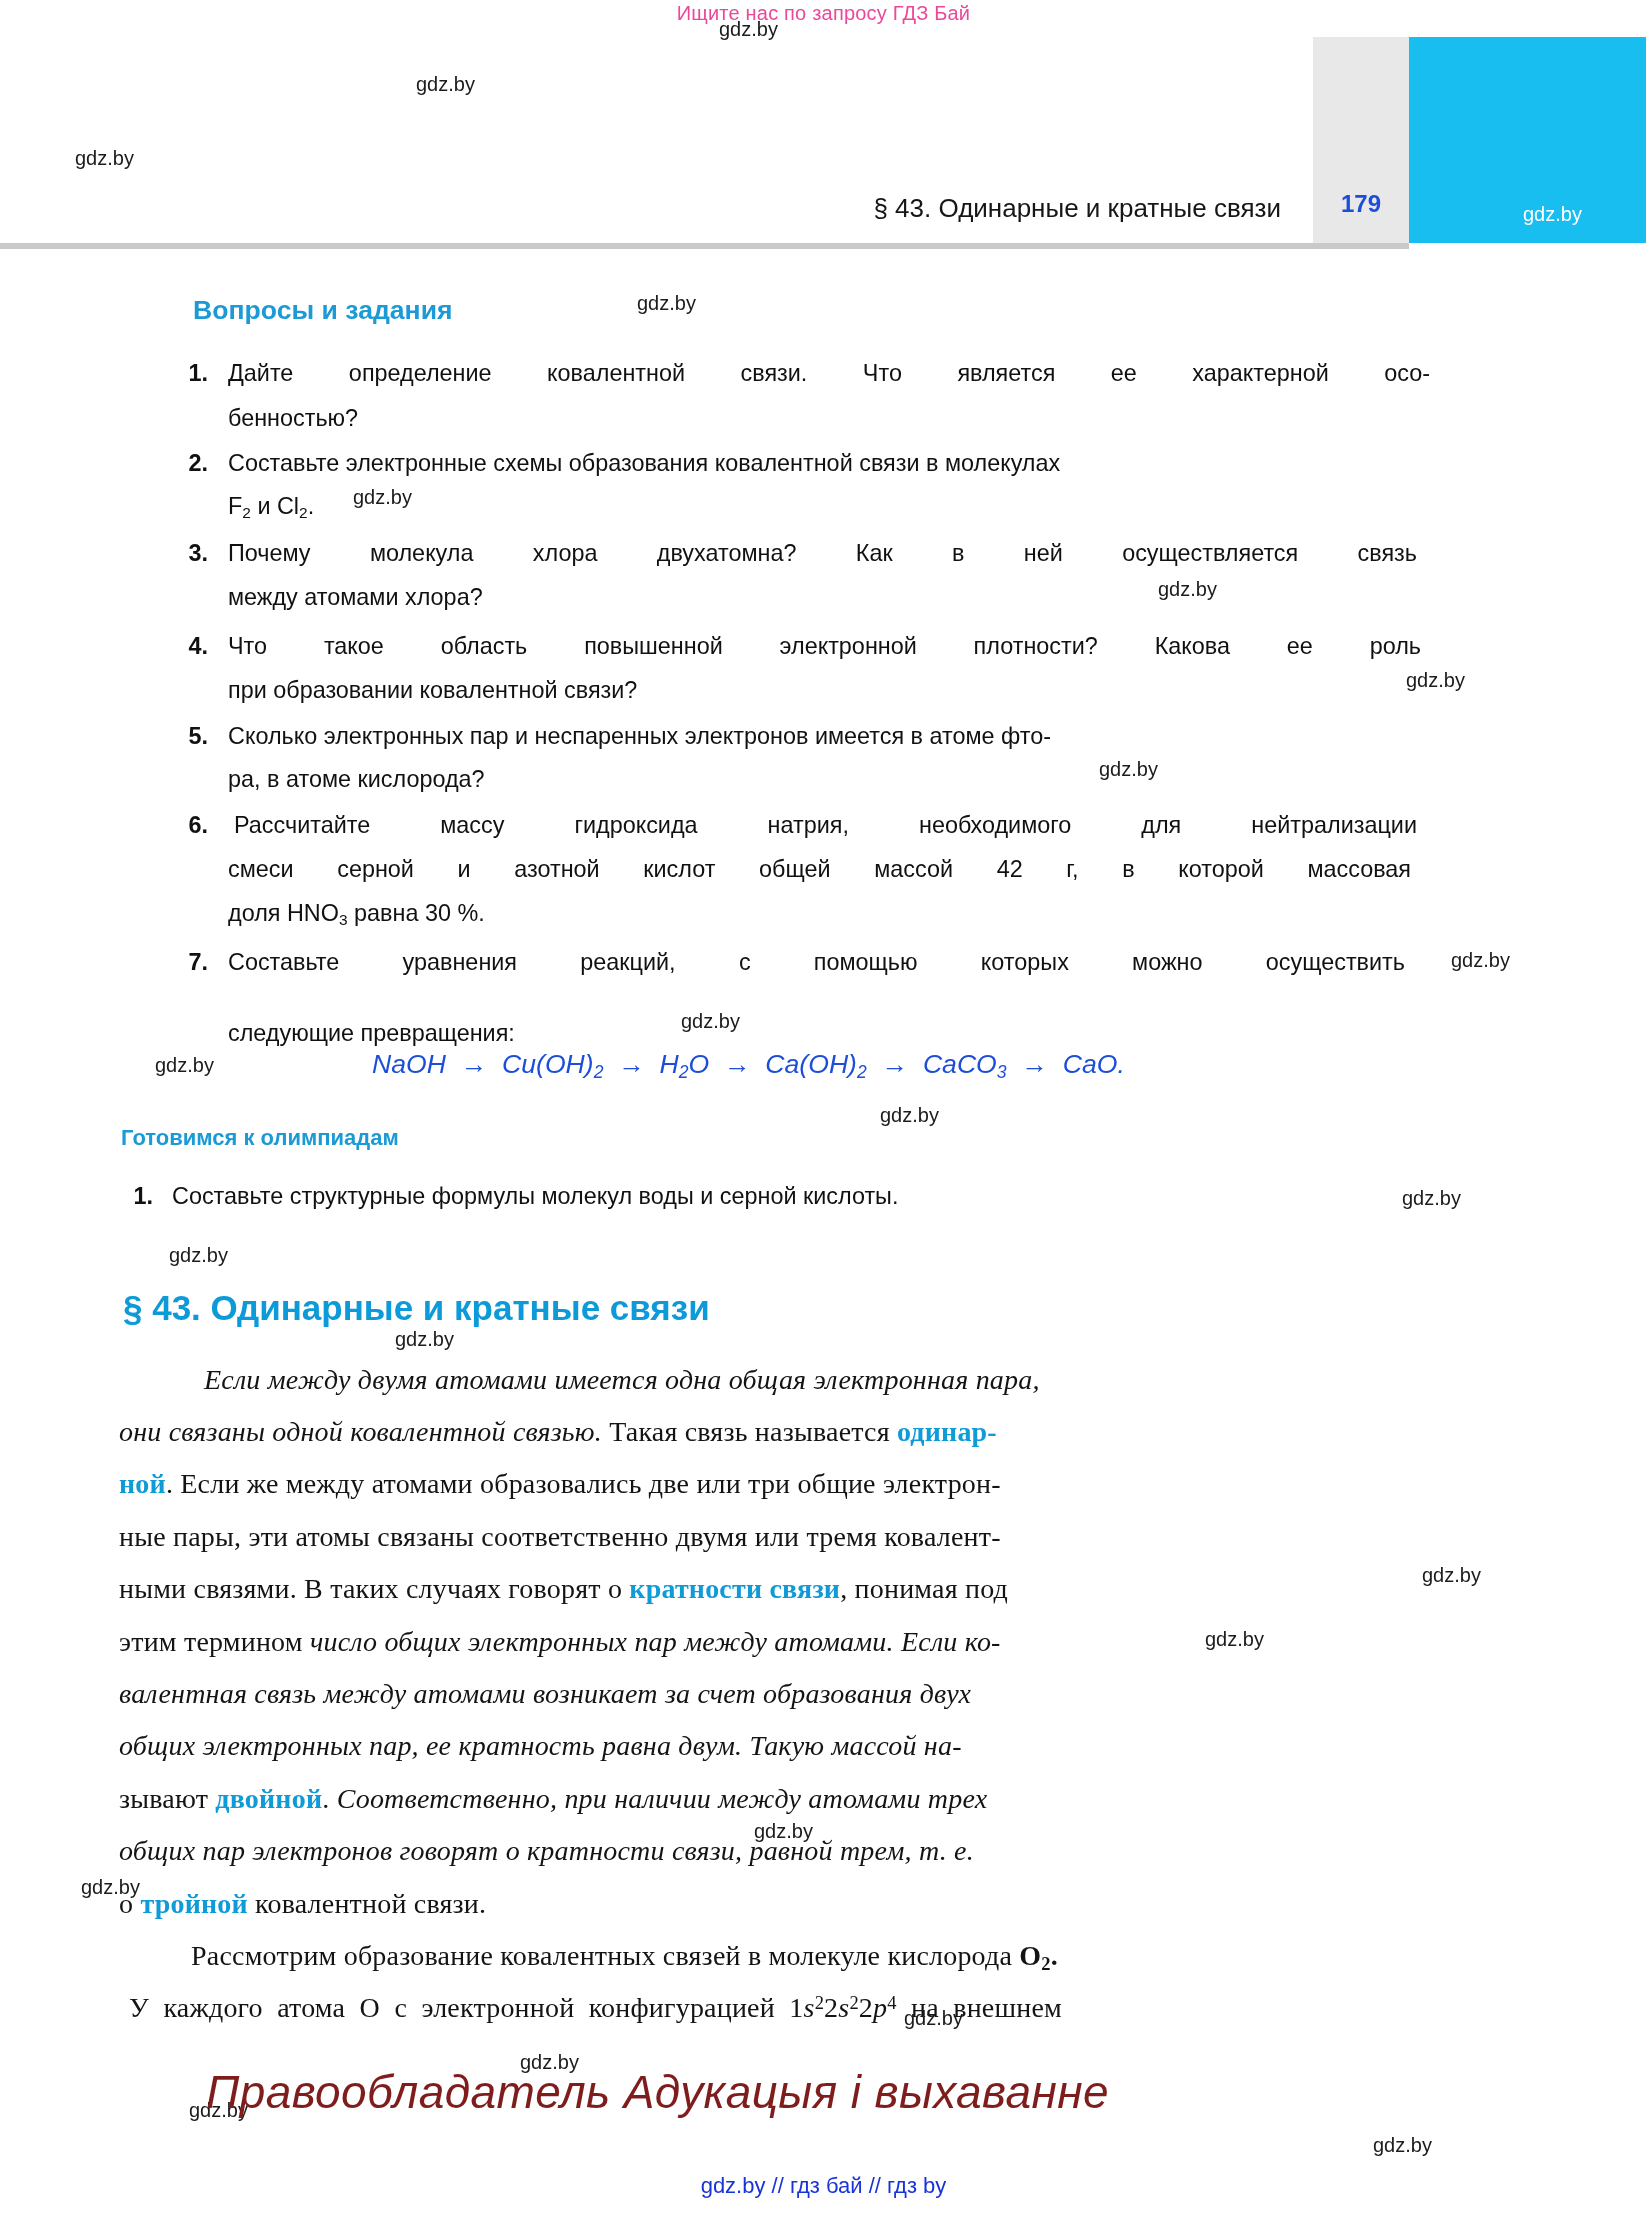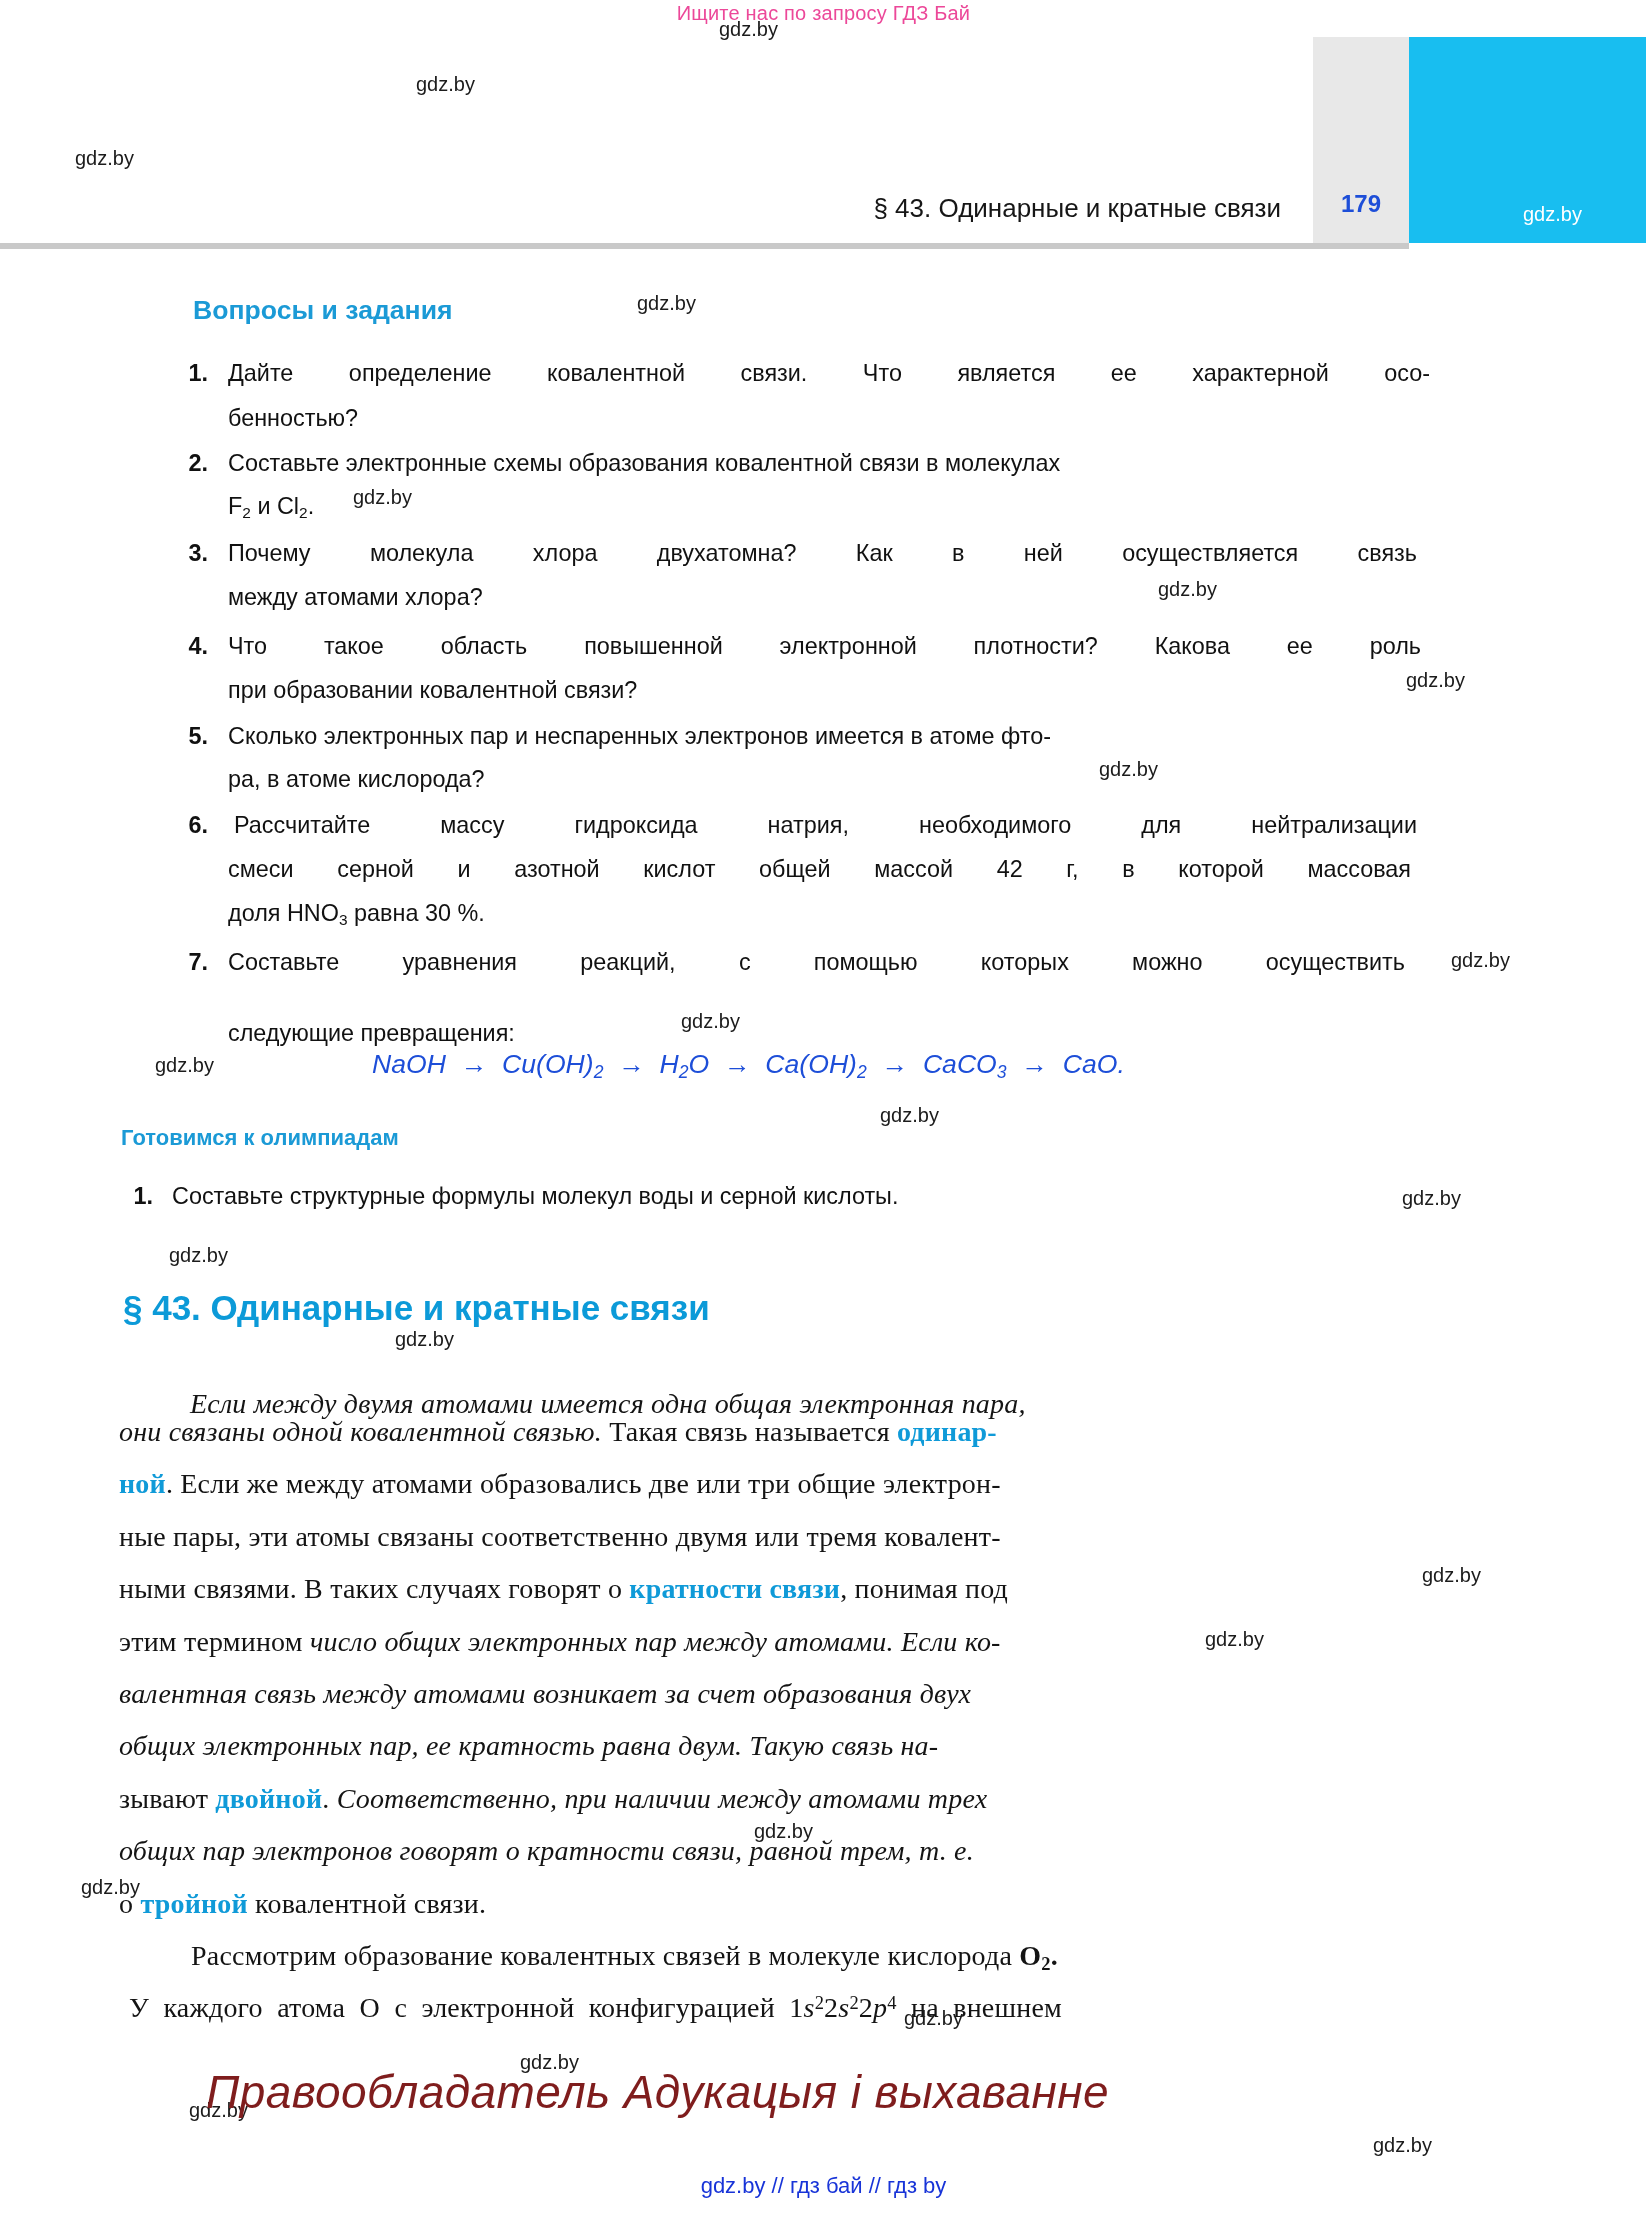--- a/index.html
+++ b/index.html
@@ -222,28 +222,28 @@
   <div class="qline" style="left:228px; top:994px;margin-top:26px;">следующие превращения:</div>
 
   <div class="chem" style="left:372px; top:1049px;">NaOH&nbsp; → &nbsp;Cu(OH)<sub>2</sub>&nbsp; → &nbsp;H<sub>2</sub>O&nbsp; → &nbsp;Ca(OH)<sub>2</sub>&nbsp; → &nbsp;CaCO<sub>3</sub>&nbsp; → &nbsp;CaO.</div>
 
   <div class="h-blue-mid" style="left:121px; top:1125px;">Готовимся к олимпиадам</div>
   <div class="qnum" style="left:121px; top:1183px; width:32px;">1.</div>
   <div class="qline" style="left:172px; top:1183px;">Составьте структурные формулы молекул воды и серной кислоты.</div>
 
   <div class="h-para" style="left:123px; top:1288px;">§ 43. Одинарные и кратные связи</div>
 
-  <div class="body-line" style="left:190px; top:1364px;margin-top:24px;"><i>Если между двумя атомами имеется одна общая электронная пара,</i></div>
+  <div class="body-line" style="left:204px; top:1364px;"><i>Если между двумя атомами имеется одна общая электронная пара,</i></div>
   <div class="body-line" style="left:119px; top:1416px;"><i>они связаны одной ковалентной связью.</i> Такая связь называется <span class="kw">одинар-</span></div>
   <div class="body-line" style="left:119px; top:1468px;"><span class="kw">ной</span>. Если же между атомами образовались две или три общие электрон-</div>
   <div class="body-line" style="left:119px; top:1521px;">ные пары, эти атомы связаны соответственно двумя или тремя ковалент-</div>
   <div class="body-line" style="left:119px; top:1573px;">ными связями. В таких случаях говорят о <span class="kw">кратности связи</span>, понимая под</div>
   <div class="body-line" style="left:119px; top:1626px;">этим термином <i>число общих электронных пар между атомами. Если ко-</i></div>
   <div class="body-line" style="left:119px; top:1678px;"><i>валентная связь между атомами возникает за счет образования двух</i></div>
-  <div class="body-line" style="left:119px; top:1730px;"><i>общих электронных пар, ее кратность равна двум. Такую связь на-</i></div>
+  <div class="body-line" style="left:119px; top:1730px;"><i>общих электронных пар, ее кратность равна двум. Такую массой на-</i></div>
   <div class="body-line" style="left:119px; top:1783px;">зывают <span class="kw">двойной</span>. <i>Соответственно, при наличии между атомами трех</i></div>
   <div class="body-line" style="left:119px; top:1835px;"><i>общих пар электронов говорят о кратности связи, равной трем, т. е.</i></div>
   <div class="body-line" style="left:119px; top:1888px;">о <span class="kw">тройной</span> ковалентной связи.</div>
   <div class="body-line" style="left:191px; top:1940px;">Рассмотрим образование ковалентных связей в молекуле кислорода <b>O<sub>2</sub>.</b></div>
   <div class="body-line" style="left:129px; top:1992px;">У&nbsp; каждого&nbsp; атома&nbsp; О&nbsp; с&nbsp; электронной&nbsp; конфигурацией&nbsp; 1<i>s</i><sup>2</sup>2<i>s</i><sup>2</sup>2<i>p</i><sup>4</sup>&nbsp; на&nbsp; внешнем</div>
 
   <div class="wm" style="left:719px;  top:17.7px;">gdz.by</div>
   <div class="wm" style="left:416px;  top:73px;">gdz.by</div>
   <div class="wm" style="left:75px;   top:147px;">gdz.by</div>
   <div class="wm" style="left:1523px; top:203px; color:#ffffff;">gdz.by</div>

